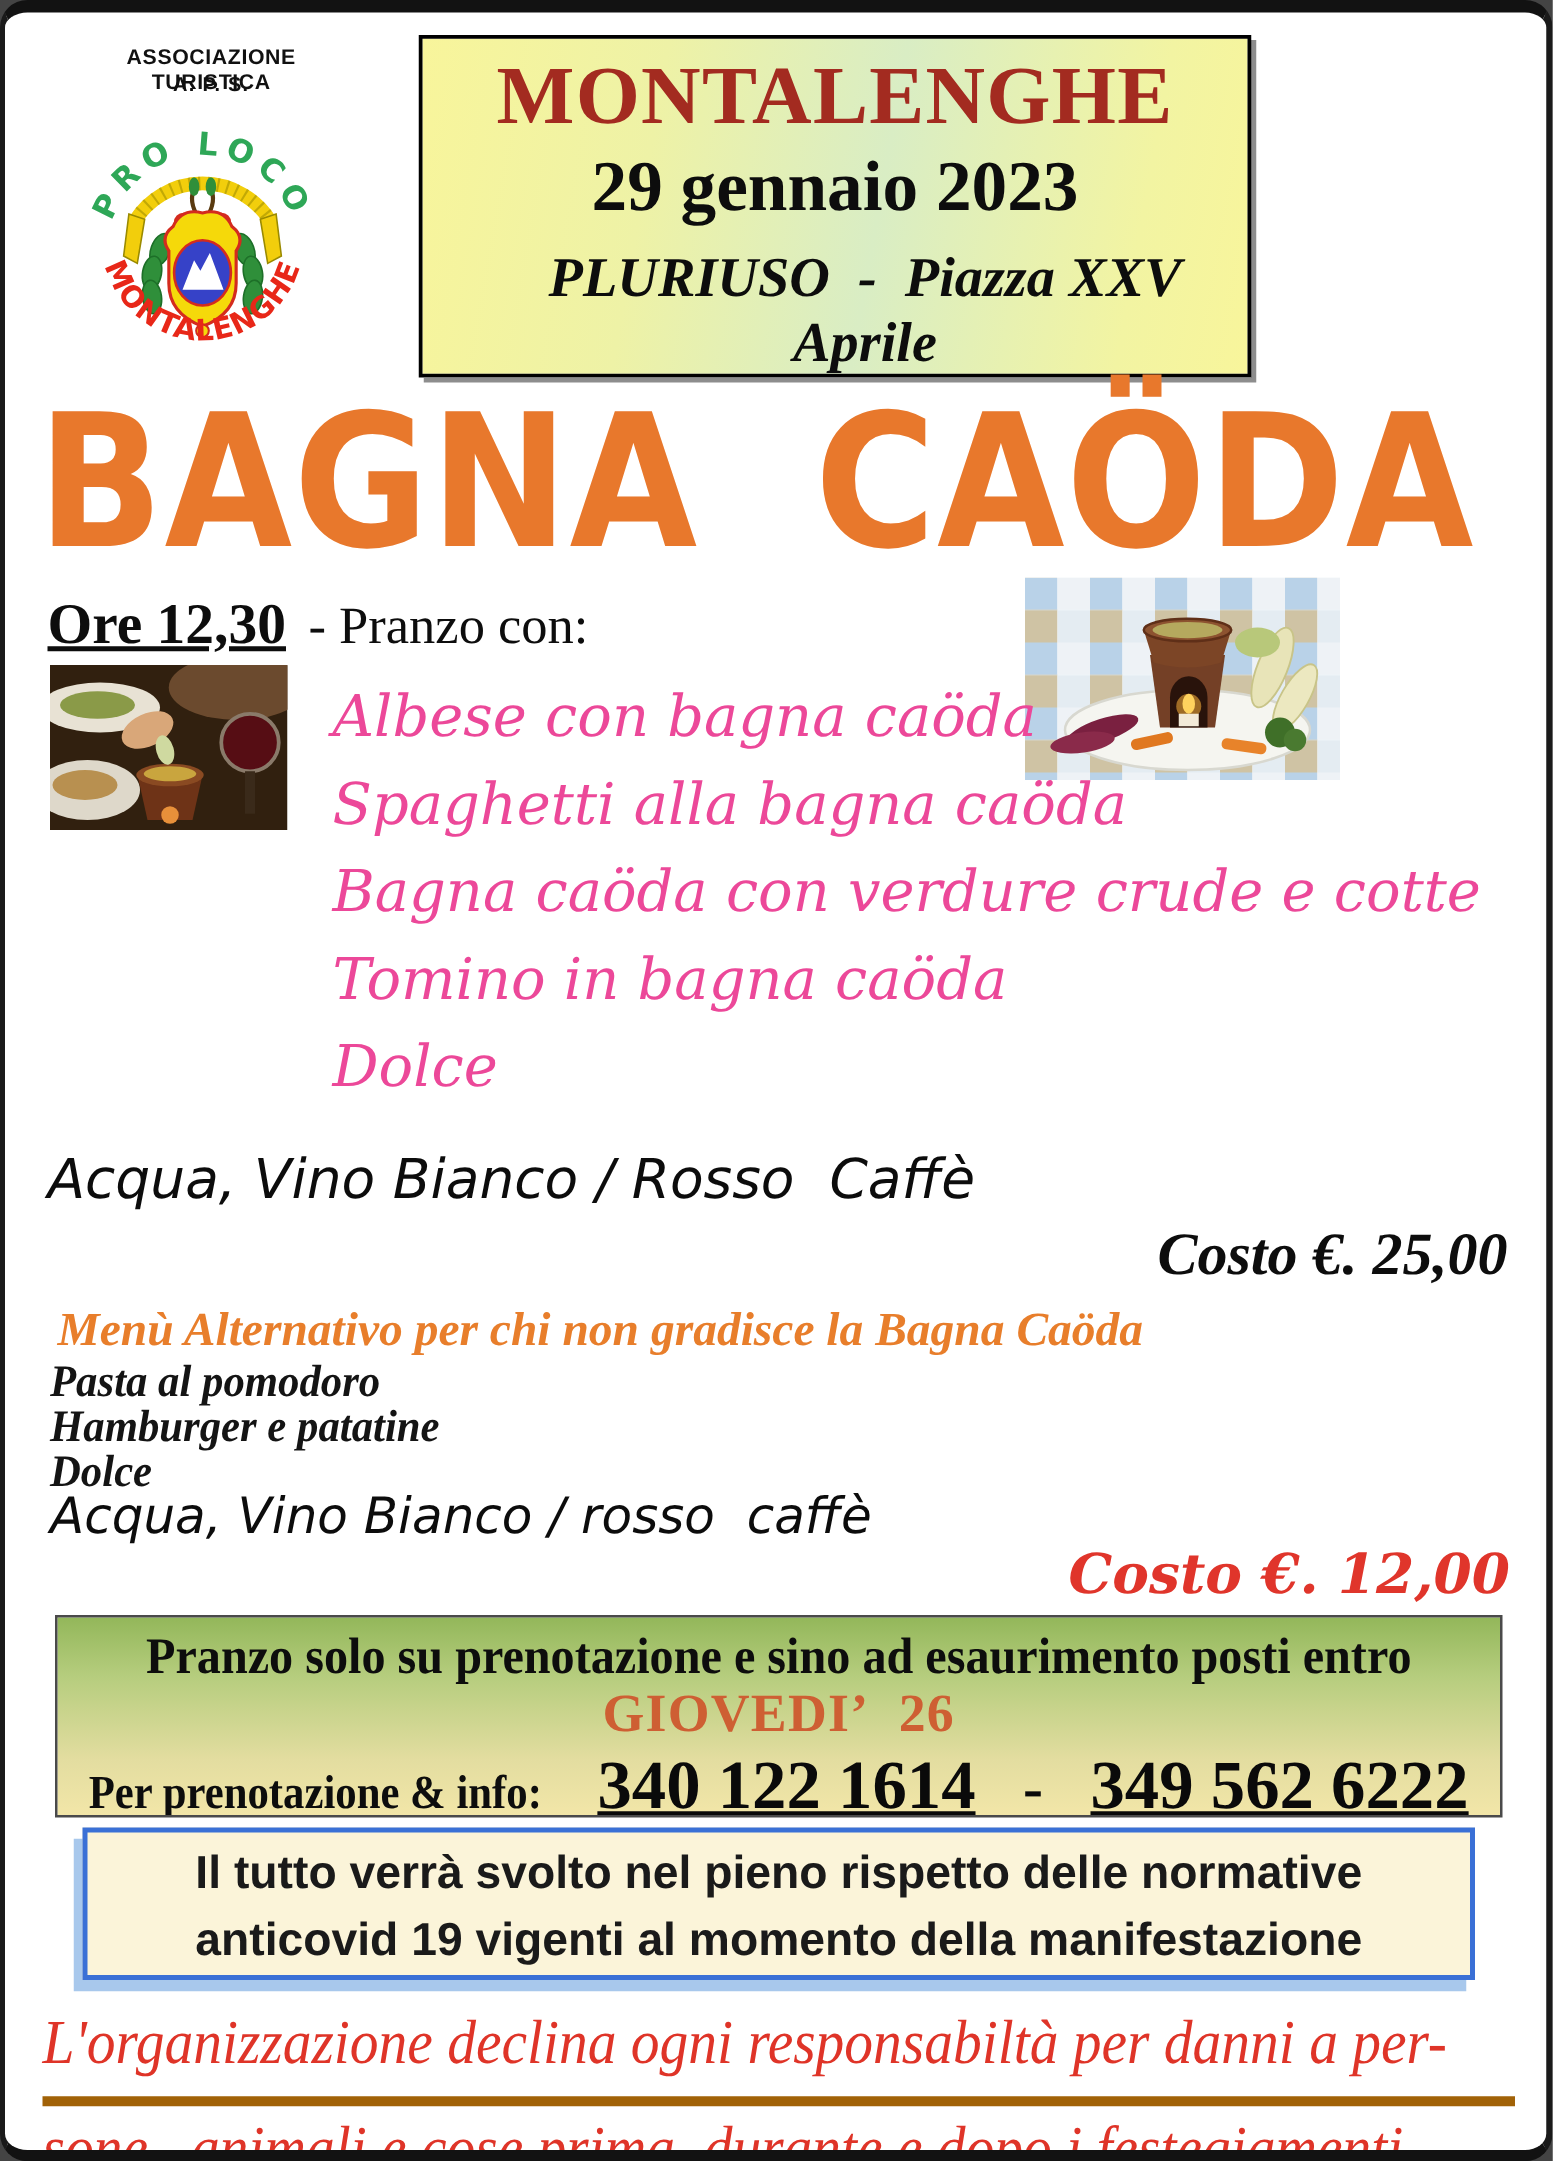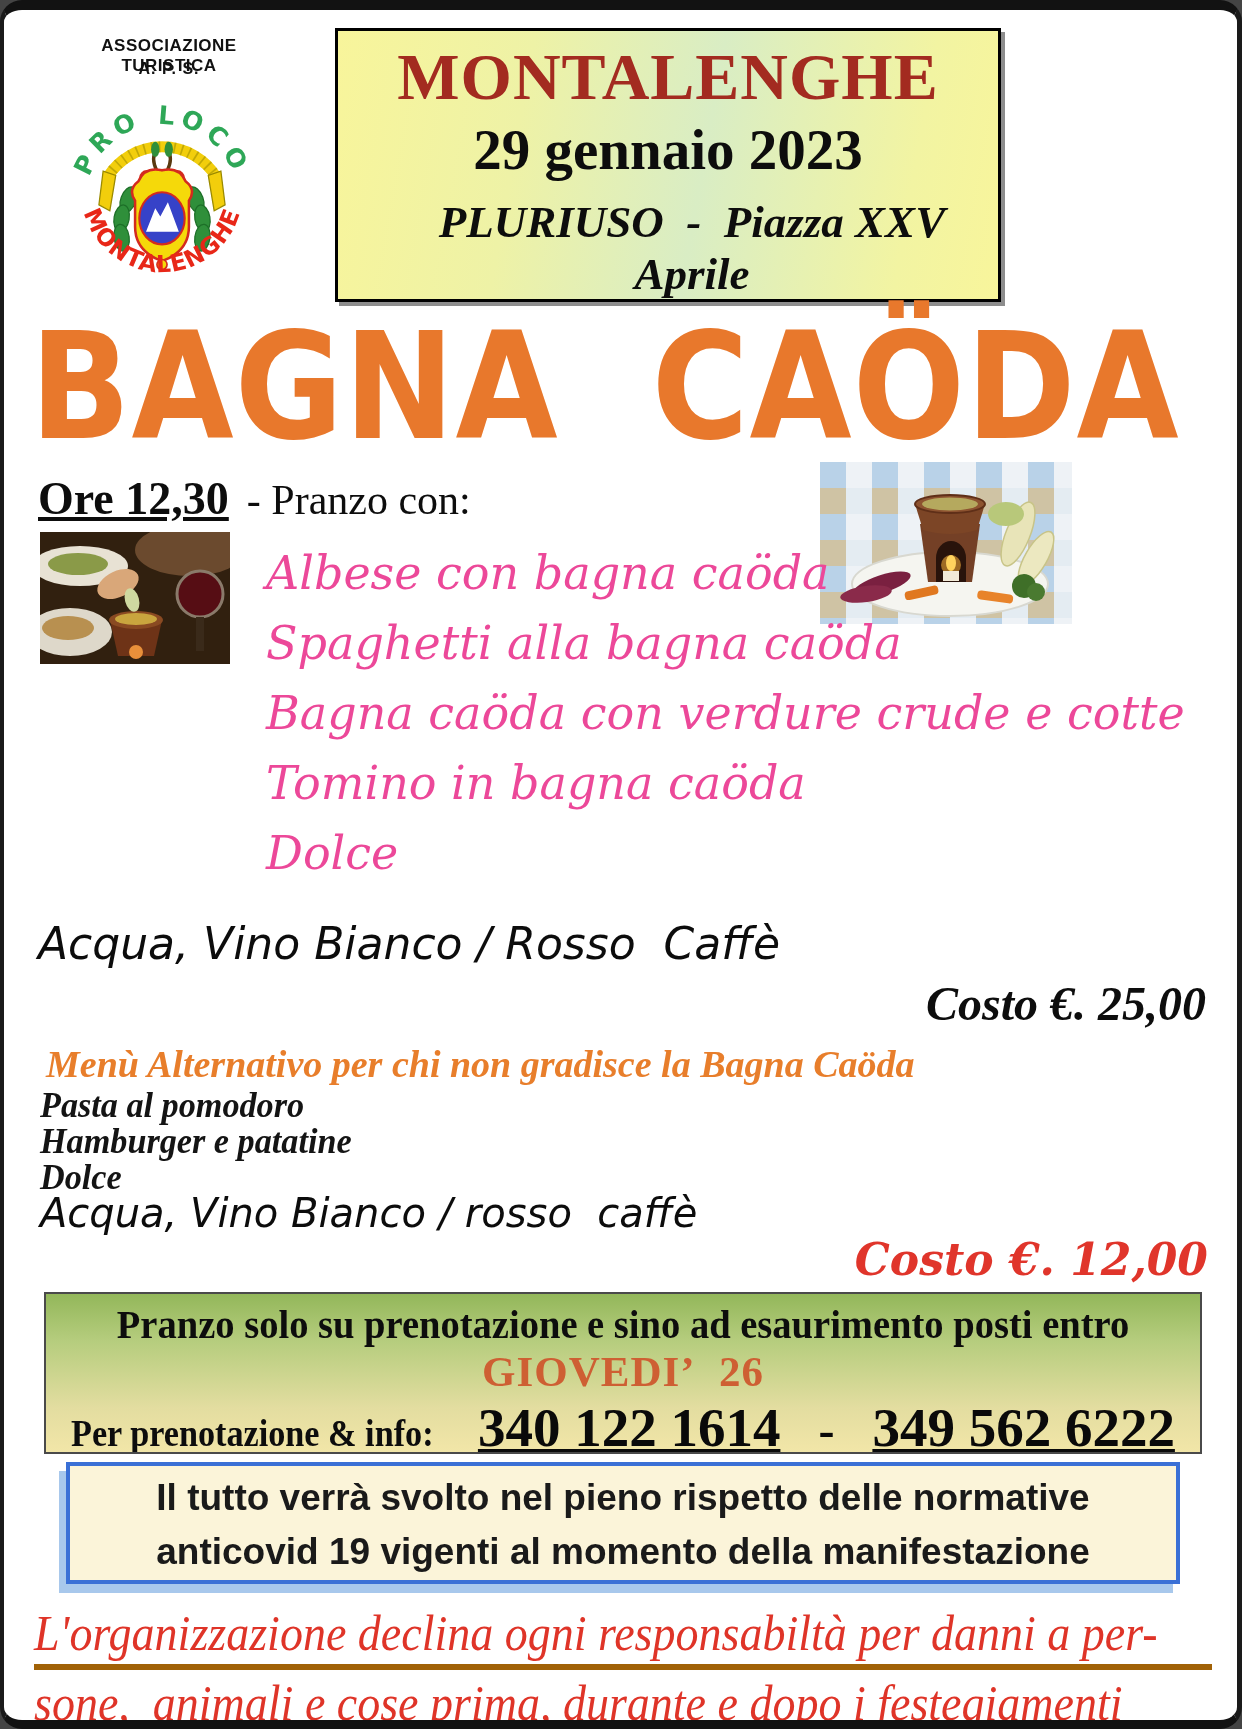--- a/index.html
+++ b/index.html
@@ -94,21 +94,21 @@
     left:62px;top:1452px;width:1114px;height:122px;box-sizing:border-box;
     border:4px solid #3a70d6;background:#fbf4d9;
     box-shadow:-7px 9px 0 #a8c8ec;
     text-align:center;
   }
   .covid-line{font:bold 37px "Liberation Sans",sans-serif;color:#1a1a1a;line-height:54px;}
   .covid-line:first-child{margin-top:5px;}
 
   
   .disclaimer{left:30px;top:1594px;width:1178px;}
-  .d-line{border-bottom:6px solid #a16207;padding-bottom:2px;margin-bottom:4px;width:100%;}
+  .d-line{border-bottom:8px solid #a16207;padding-bottom:15px;margin-bottom:4px;width:100%;}
   .d-line span{display:inline-block;font:italic 50px "Liberation Serif",serif;color:#df3428;
     white-space:nowrap;transform:scaleX(.92);transform-origin:left top;}
 </style>
 </head>
 <body>
 
 <div class="page">
 
   <div class="abs logo-line1">ASSOCIAZIONE TURISTICA</div>
   <div class="abs logo-line2">A. P. S.</div>

